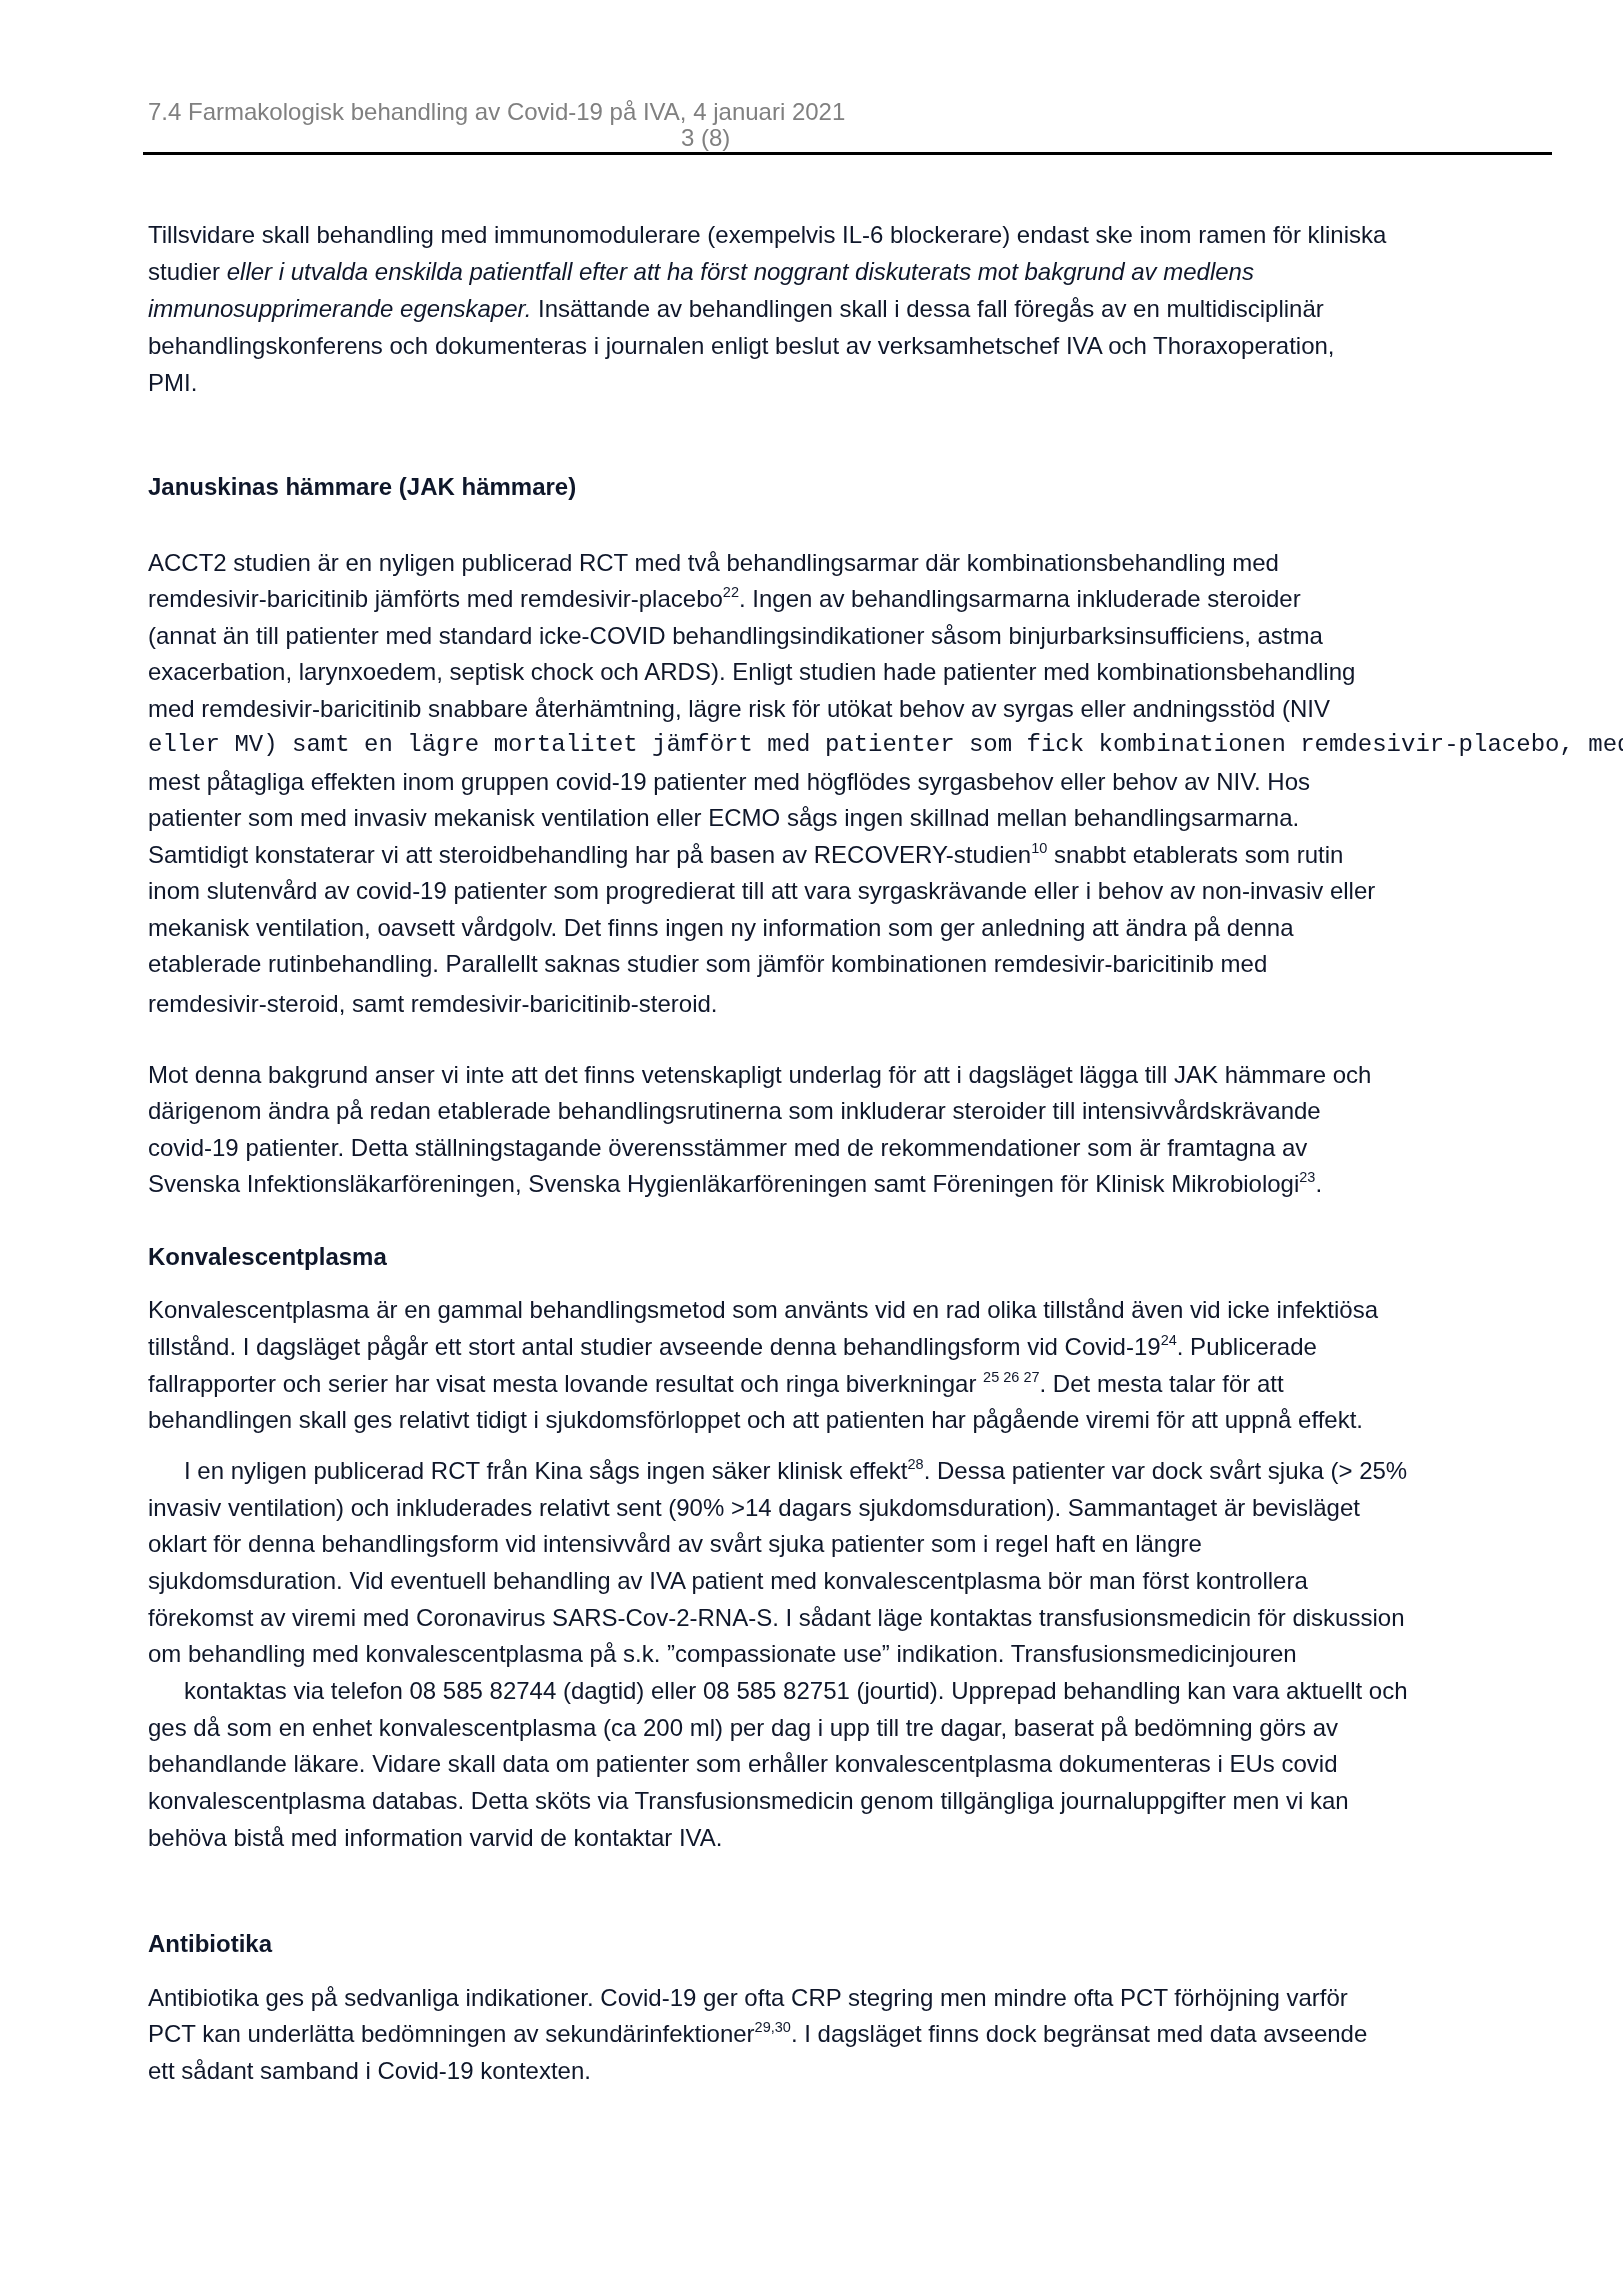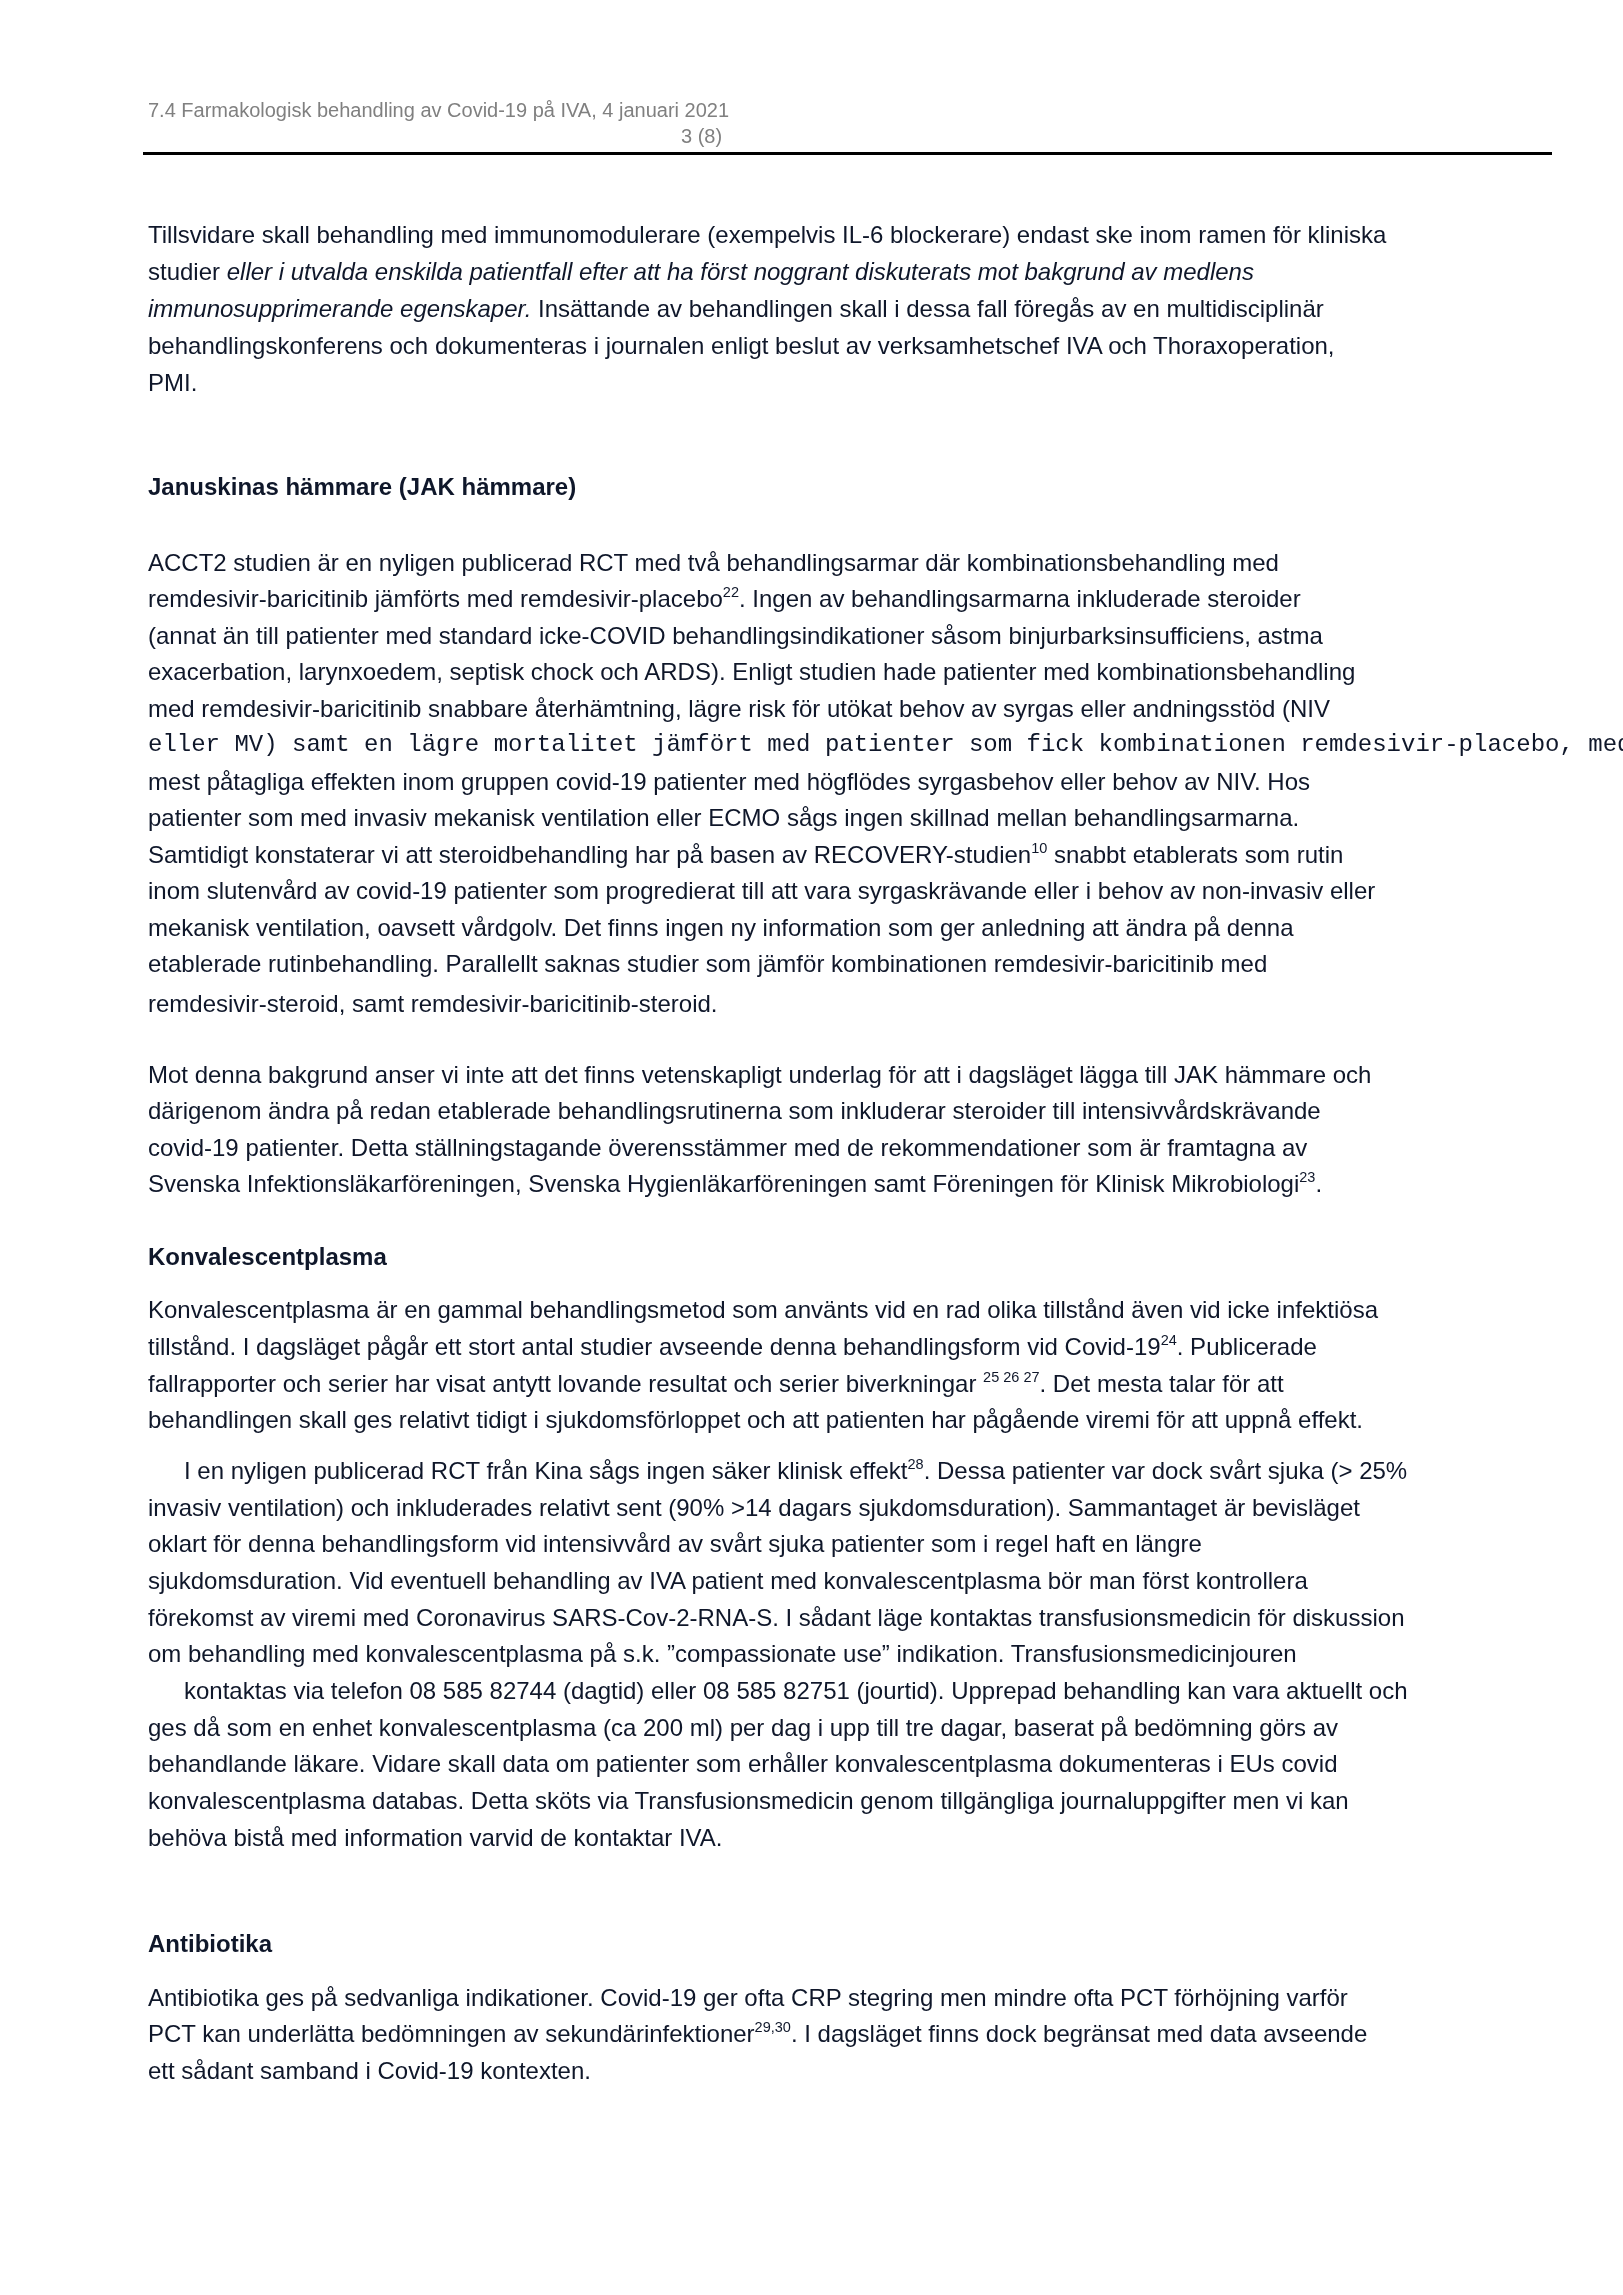--- a/index.html
+++ b/index.html
@@ -1,18 +1,18 @@
 <!DOCTYPE html>
 <html style="font-size:12.2px"><head>
 <meta charset="utf-8">
 <style>
   html, body { margin:0; padding:0; background:#ffffff; }
   body { width:1623px; height:2295px; position:relative; overflow:hidden; }
   .page { position:absolute; left:0; top:0; width:1623px; height:2295px; background:#fff; }
-  .hdr { position:absolute; font-family:"Liberation Sans", sans-serif; font-size:20px; color:#808080; white-space:nowrap; line-height:1; }
+  .hdr { position:absolute; font-family:"Liberation Sans", sans-serif; font-size:24px; color:#808080; white-space:nowrap; line-height:1; }
   .hdr-title { left:148px; top:100px; }
   .hdr-page { left:681px; top:126px; }
   .hdr-rule { position:absolute; left:143px; top:152px; width:1409px; height:3.1px; background:#000; }
   .line { position:absolute; left:148px; width:1397px; font-family:"Liberation Sans", sans-serif; font-size:24px; color:#0f172a; white-space:nowrap; line-height:31px; height:31px; overflow:visible; }
   .line.j { text-align:justify; text-align-last:justify; white-space:normal; word-spacing:0; }
   .line.h { font-weight:bold; }
   .it { font-style:italic; }
   sup { font-size:14.5px; line-height:0; vertical-align:baseline; position:relative; top:-10px; }
 </style>
 </head>
@@ -43,21 +43,21 @@
       <div class="line j" style="top: 912px; white-space: nowrap; text-align: left; text-align-last: left;"><span>mekanisk ventilation, oavsett vårdgolv. Det finns ingen ny information som ger anledning att ändra på denna</span></div>
       <div class="line j" style="top: 948px; white-space: nowrap; text-align: left; text-align-last: left;"><span>etablerade rutinbehandling. Parallellt saknas studier som jämför kombinationen remdesivir-baricitinib med</span></div>
       <div class="line " style="top: 988px; white-space: nowrap;"><span>remdesivir-steroid, samt remdesivir-baricitinib-steroid.</span></div>
       <div class="line j" style="top: 1059px; white-space: nowrap; text-align: left; text-align-last: left;"><span>Mot denna bakgrund anser vi inte att det finns vetenskapligt underlag för att i dagsläget lägga till JAK hämmare och</span></div>
       <div class="line j" style="top: 1095px; white-space: nowrap; text-align: left; text-align-last: left;"><span>därigenom ändra på redan etablerade behandlingsrutinerna som inkluderar steroider till intensivvårdskrävande</span></div>
       <div class="line j" style="top: 1132px; white-space: nowrap; text-align: left; text-align-last: left;"><span>covid-19 patienter. Detta ställningstagande överensstämmer med de rekommendationer som är framtagna av</span></div>
       <div class="line " style="top: 1168px; white-space: nowrap;"><span>Svenska Infektionsläkarföreningen, Svenska Hygienläkarföreningen samt Föreningen för Klinisk Mikrobiologi</span><sup>23</sup><span>.</span></div>
       <div class="line h" style="top: 1241px;">Konvalescentplasma</div>
       <div class="line j" style="top: 1294px; white-space: nowrap; text-align: left; text-align-last: left;"><span>Konvalescentplasma är en gammal behandlingsmetod som använts vid en rad olika tillstånd även vid icke infektiösa</span></div>
       <div class="line j" style="top: 1331px; white-space: nowrap; text-align: left; text-align-last: left;"><span>tillstånd. I dagsläget pågår ett stort antal studier avseende denna behandlingsform vid Covid-19</span><sup>24</sup><span>. Publicerade</span></div>
-      <div class="line j" style="top: 1368px; white-space: nowrap; text-align: left; text-align-last: left;"><span>fallrapporter och serier har visat antytt lovande resultat och serier biverkningar </span><sup>25  26  27</sup><span>. Det mesta talar för att</span></div>
+      <div class="line j" style="top: 1368px; white-space: nowrap; text-align: left; text-align-last: left;"><span>fallrapporter och serier har visat mesta lovande resultat och ringa biverkningar </span><sup>25  26  27</sup><span>. Det mesta talar för att</span></div>
       <div class="line " style="top: 1404px; white-space: nowrap;"><span>behandlingen skall ges relativt tidigt i sjukdomsförloppet och att patienten har pågående viremi för att uppnå effekt.</span></div>
       <div class="line j" style="top: 1455px; white-space: nowrap; text-align: left; text-align-last: left; margin-left: 36px;"><span>I en nyligen publicerad RCT från Kina sågs ingen säker klinisk effekt</span><sup>28</sup><span>. Dessa patienter var dock svårt sjuka (&gt; 25%</span></div>
       <div class="line j" style="top: 1492px; white-space: nowrap; text-align: left; text-align-last: left;"><span>invasiv ventilation) och inkluderades relativt sent (90% &gt;14 dagars sjukdomsduration).  Sammantaget är bevisläget</span></div>
       <div class="line j" style="top: 1528px; white-space: nowrap; text-align: left; text-align-last: left;"><span>oklart för denna behandlingsform vid intensivvård av svårt sjuka patienter som i regel haft en längre</span></div>
       <div class="line j" style="top: 1565px; white-space: nowrap; text-align: left; text-align-last: left;"><span>sjukdomsduration.  Vid eventuell behandling av IVA patient med konvalescentplasma bör man först kontrollera</span></div>
       <div class="line j" style="top: 1602px; white-space: nowrap; text-align: left; text-align-last: left;"><span>förekomst av viremi med Coronavirus SARS-Cov-2-RNA-S.  I sådant läge kontaktas transfusionsmedicin för diskussion</span></div>
       <div class="line j" style="top: 1638px; white-space: nowrap; text-align: left; text-align-last: left;"><span>om behandling med konvalescentplasma på s.k. ”compassionate use” indikation.  Transfusionsmedicinjouren</span></div>
       <div class="line j" style="top: 1675px; white-space: nowrap; text-align: left; text-align-last: left; margin-left: 36px;"><span>kontaktas via telefon 08 585 82744 (dagtid) eller 08 585 82751 (jourtid). Upprepad behandling kan vara aktuellt och</span></div>
       <div class="line j" style="top: 1712px; white-space: nowrap; text-align: left; text-align-last: left;"><span>ges då som en enhet konvalescentplasma (ca 200 ml) per dag i upp till tre dagar, baserat på bedömning görs av</span></div>
       <div class="line j" style="top: 1748px; white-space: nowrap; text-align: left; text-align-last: left;"><span>behandlande läkare. Vidare skall data om patienter som erhåller konvalescentplasma dokumenteras i EUs covid</span></div>

